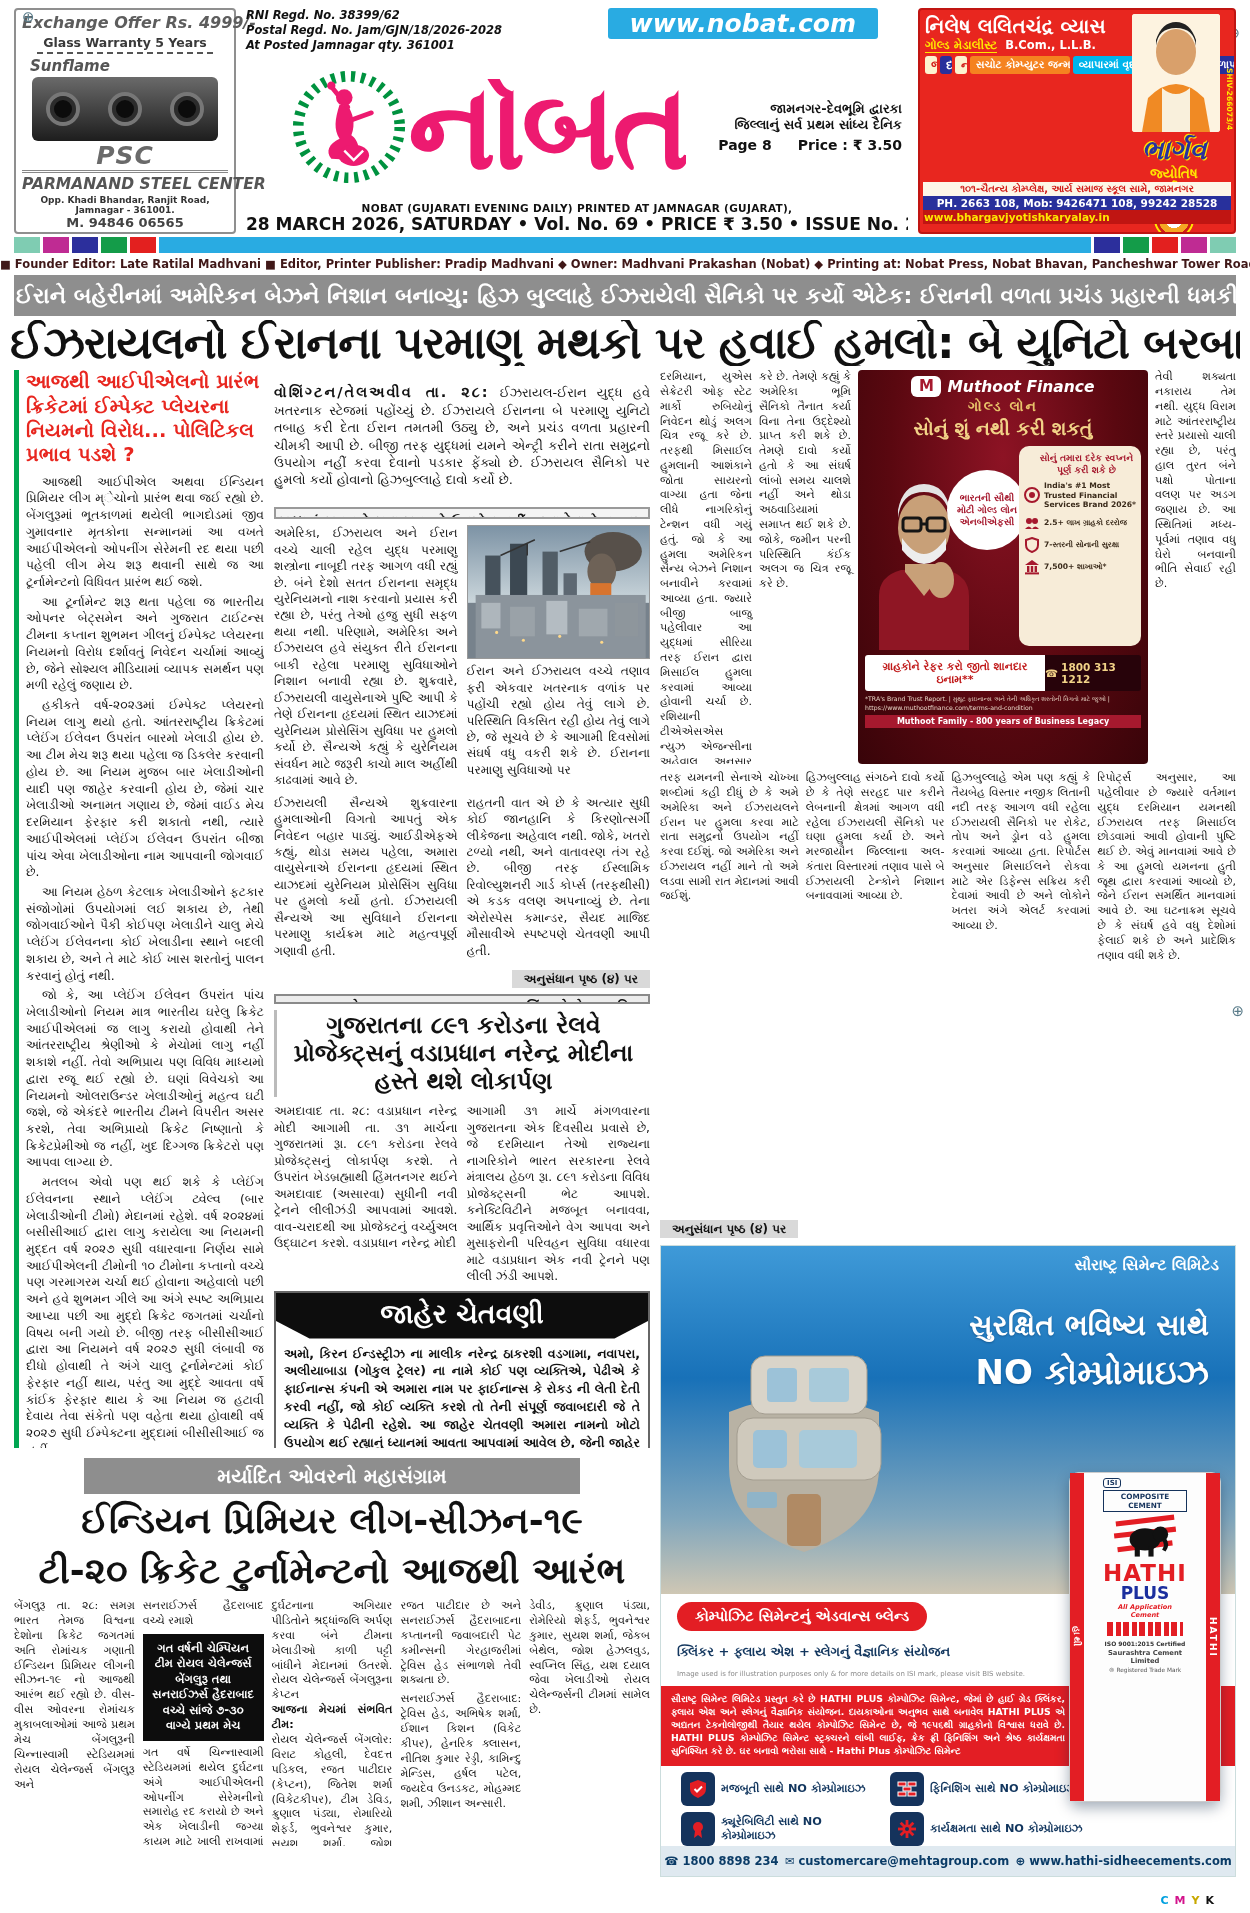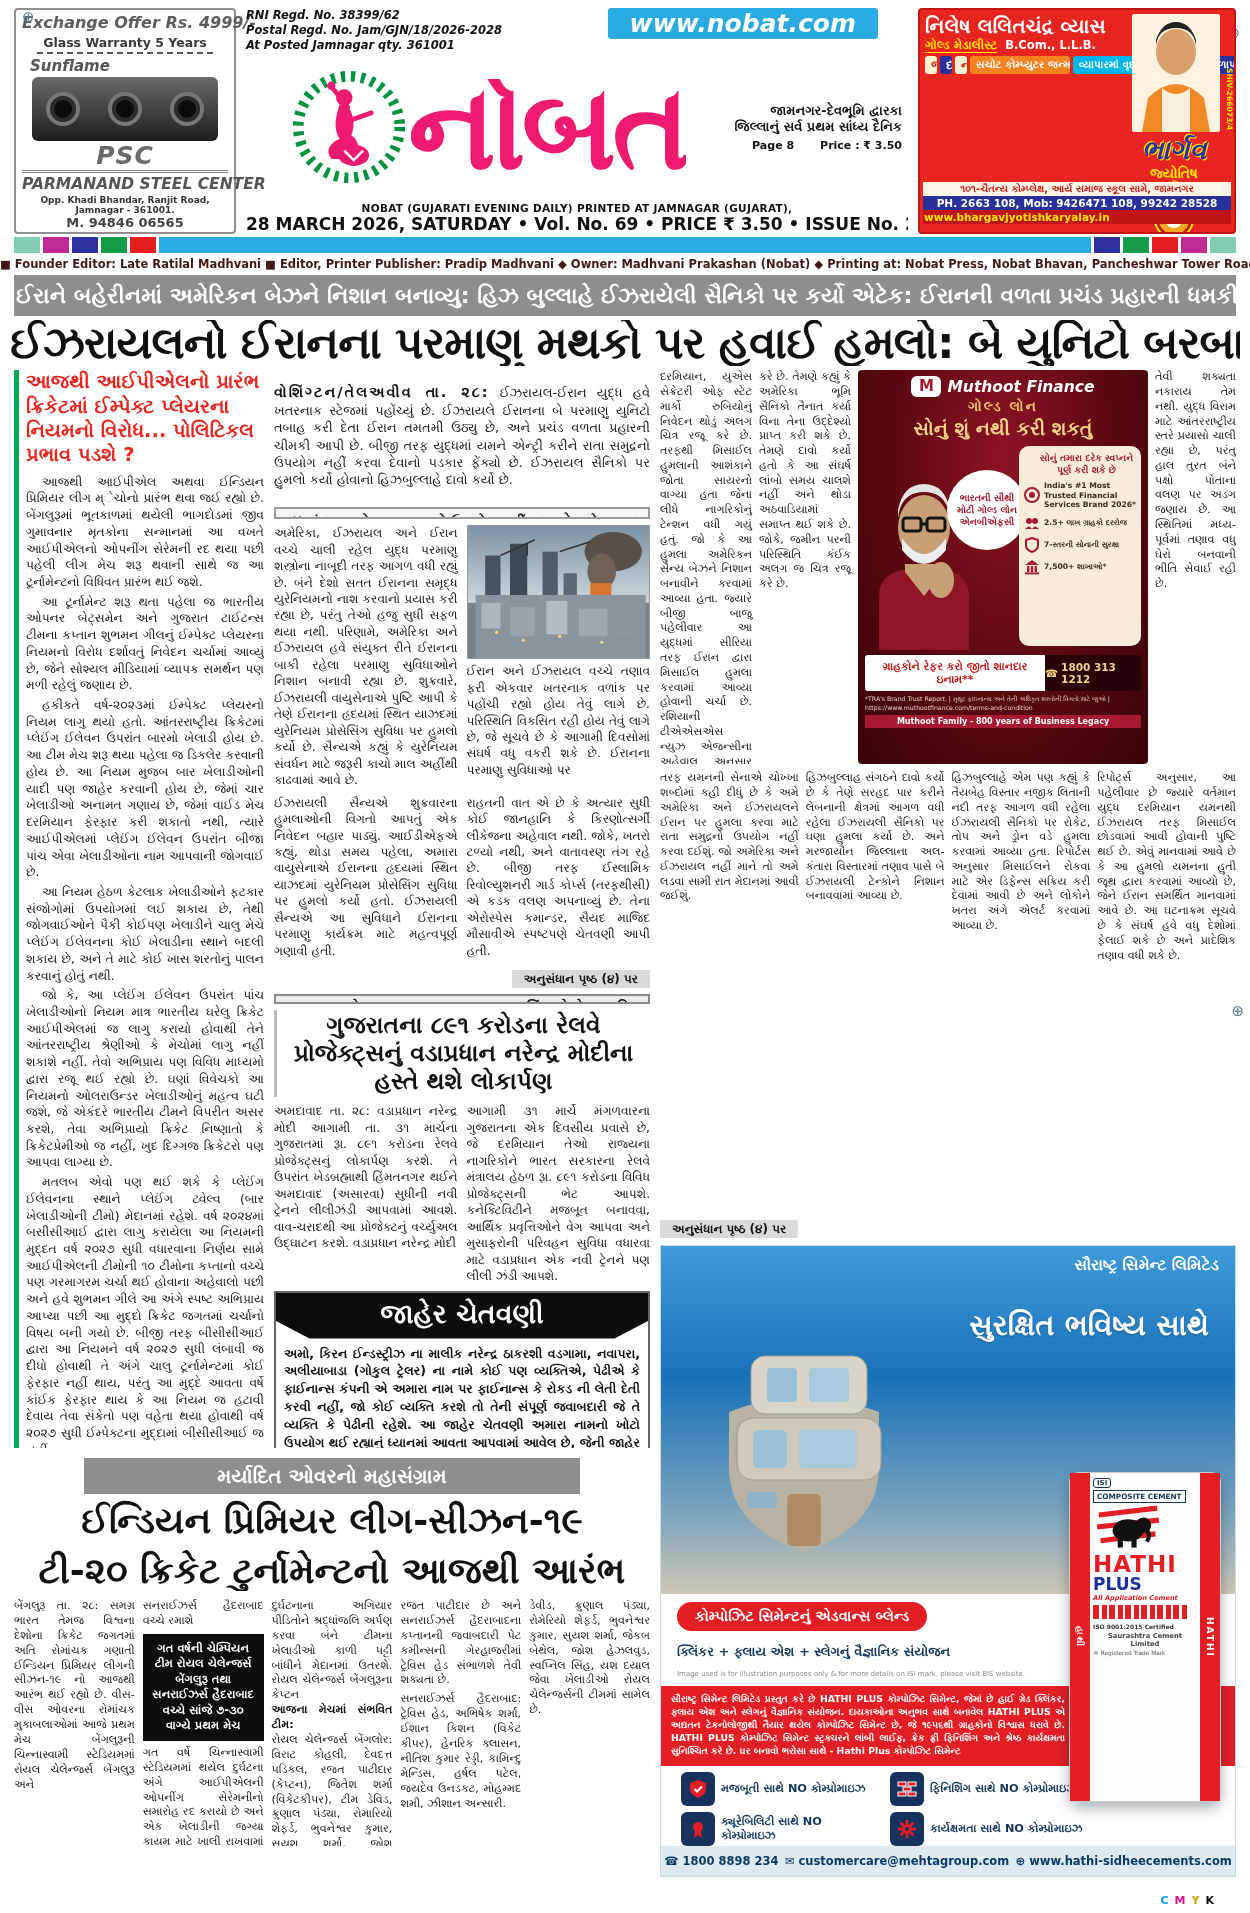--- a/index.html
+++ b/index.html
@@ -30,21 +30,21 @@
 
   .mast-center{flex:1;display:flex;flex-direction:column;min-width:0;}
   .mc-top{display:flex;justify-content:space-between;align-items:flex-start;}
   .reg-lines{font-size:11.5px;font-weight:700;font-style:italic;line-height:1.3;}
   .web-box{background:var(--cyan);color:#fff;font-weight:800;font-style:italic;font-size:25px;padding:1px 22px;border-radius:3px;margin-right:30px;}
   .mc-mid{display:flex;align-items:center;flex:1;min-height:0;}
   .logo-wrap{width:118px;height:118px;flex:none;margin-left:44px;}
   .nobat-title{font-size:118px;font-weight:800;color:var(--nobat_pink);line-height:.82;letter-spacing:-4px;white-space:nowrap;overflow:hidden;max-width:470px;}
   .mc-right{margin-left:auto;text-align:right;font-weight:800;padding-right:6px;flex:none;}
   .mc-right .reg1,.mc-right .reg2{font-size:13px;}
-  .mc-pp{display:flex;gap:26px;justify-content:flex-end;margin-top:4px;font-size:11px;}
+  .mc-pp{display:flex;gap:26px;justify-content:flex-end;margin-top:4px;font-size:14px;}
   .printline{font-size:10.5px;text-align:center;font-weight:700;letter-spacing:.3px;}
   .dateline{font-size:17px;font-weight:800;text-align:center;white-space:nowrap;overflow:hidden;}
 
   .ad-jyotish{width:318px;background:#e8261f;border:2px solid #c01512;border-radius:4px;padding:4px 14px 0 5px;position:relative;color:#fff;overflow:hidden;}
   .jy-name{font-size:20px;font-weight:800;color:#fff;white-space:nowrap;}
   .jy-sub{display:flex;gap:8px;align-items:baseline;}
   .jy-medal{color:#ffe600;font-size:12px;font-weight:800;border-bottom:1px solid #ffe600;}
   .jy-deg{color:#fff;font-size:11.5px;font-weight:800;}
   .jy-left{width:200px;display:flex;flex-direction:row;gap:3px;margin-top:3px;}
   .jy-box{border-radius:3px;padding:2px 6px;font-size:12px;font-weight:800;white-space:nowrap;overflow:hidden;}
@@ -148,21 +148,21 @@
   .ha-disc{position:absolute;left:16px;top:424px;color:#8a8a8a;font-size:7px;}
   .ha-redband{position:absolute;left:0;right:0;top:440px;height:80px;background:var(--hathi_red);color:#fff;font-size:9.3px;line-height:1.4;padding:6px 170px 6px 10px;text-align:justify;font-weight:600;}
   .ha-feats{position:absolute;left:20px;top:526px;width:408px;display:grid;grid-template-columns:1fr 1fr;gap:6px 10px;}
   .ha-feat{display:flex;align-items:center;gap:6px;font-size:11.3px;font-weight:800;color:#12365e;line-height:1.25;}
   .ha-fic{width:34px;height:34px;flex:none;background:#15335c;border-radius:6px;display:flex;align-items:center;justify-content:center;}
   .ha-strip{position:absolute;left:0;right:0;bottom:0;height:30px;background:#dfe9f0;display:flex;align-items:center;justify-content:space-around;font-size:11.5px;font-weight:800;color:#0a3b66;}
   .ha-strip span{display:flex;align-items:center;gap:4px;}
   .ha-bag{position:absolute;right:14px;top:226px;width:152px;height:330px;background:#fdfdfd;border-radius:10px;border:1px solid #ccc;box-shadow:0 6px 14px rgba(0,30,60,.35);display:flex;z-index:3;}
   .bag-band{width:20px;background:var(--hathi_red);color:#fff;display:flex;align-items:center;justify-content:center;}
   .bag-band span{writing-mode:vertical-rl;font-size:9px;font-weight:800;letter-spacing:2px;}
-  .bag-mid{flex:1;padding:5px 3px;text-align:center;display:flex;flex-direction:column;align-items:flex-start;}
+  .bag-mid{flex:1;padding:5px 19px;text-align:center;display:flex;flex-direction:column;align-items:center;}
   .bag-isi{font-size:7px;font-weight:800;border:1px solid #15335c;color:#15335c;border-radius:3px;padding:0 3px;align-self:flex-start;}
   .bag-type{font-size:7.3px;font-weight:800;color:#15335c;border:1px solid #15335c;padding:1px 3px;margin-top:2px;}
   .bag-hathi{color:var(--hathi_red);font-size:23px;font-weight:800;letter-spacing:1px;line-height:1;margin-top:2px;}
   .bag-plus{color:#1b2f9e;font-size:17px;font-weight:800;line-height:1;}
   .bag-sub{color:var(--hathi_red);font-size:6.6px;font-weight:800;font-style:italic;margin-top:1px;}
   .bag-city{width:90%;height:14px;margin-top:3px;background:repeating-linear-gradient(90deg,var(--hathi_red) 0 6px,#fff 6px 9px,var(--hathi_red) 9px 14px,#fff 14px 16px);}
   .bag-iso{font-size:6px;font-weight:800;color:#333;margin-top:4px;}
   .bag-mfr{font-size:6.8px;font-weight:800;color:#444;margin-top:2px;}
   .bag-rtm{font-size:5.8px;color:#555;margin-top:2px;}
 </style>
@@ -475,20 +475,21 @@
         <div class="ncol">હિઝબુલ્લાહ સંગઠને દાવો કર્યો છે કે તેણે સરહદ પાર કરીને લેબનાની ક્ષેત્રમાં આગળ વધી રહેલા ઈઝરાયલી સૈનિકો પર ઘણા હુમલા કર્યા છે. અને મરજાયૌન જિલ્લાના અલ-કંતારા વિસ્તારમાં તણાવ પાસે બે ઈઝરાયલી ટેન્કોને નિશાન બનાવવામાં આવ્યા છે.</div>
         <div class="ncol">હિઝબુલ્લાહે એમ પણ કહ્યું કે તૈયબેહ વિસ્તાર નજીક લિતાની નદી તરફ આગળ વધી રહેલા ઈઝરાયલી સૈનિકો પર રોકેટ, તોપ અને ડ્રોન વડે હુમલા કરવામાં આવ્યા હતા. રિપોર્ટસ અનુસાર મિસાઈલને રોકવા માટે એર ડિફેન્સ સક્રિય કરી દેવામાં આવી છે અને લોકોને ખતરા અંગે એલર્ટ કરવામાં આવ્યા છે.</div>
         <div class="ncol">રિપોર્ટ્સ અનુસાર, આ પહેલીવાર છે જ્યારે વર્તમાન યુદ્ધ દરમિયાન યમનથી ઈઝરાયલ તરફ મિસાઈલ છોડવામાં આવી હોવાની પુષ્ટિ થઈ છે. એવું માનવામાં આવે છે કે આ હુમલો યમનના હુતી જૂથ દ્વારા કરવામાં આવ્યો છે, જેને ઈરાન સમર્થિત માનવામાં આવે છે. આ ઘટનાક્રમ સૂચવે છે કે સંઘર્ષ હવે વધુ દેશોમાં ફેલાઈ શકે છે અને પ્રાદેશિક તણાવ વધી શકે છે.</div>
       </div>
       <div class="rt-cont"><span class="cont-box">અનુસંધાન પૃષ્ઠ (૪) પર</span></div>
 
       <section class="hathi">
         <div class="ha-blue"></div>
         <div class="ha-company">સૌરાષ્ટ્ર સિમેન્ટ લિમિટેડ</div>
         <div class="ha-h1">સુરક્ષિત ભવિષ્ય સાથે</div>
+        <div class="ha-h2">NO કોમ્પ્રોમાઇઝ</div>
 
         <svg class="ha-house" width="230" height="215" viewBox="0 0 230 215">
           <path d="M40 70 Q115 40 190 70 L190 125 Q190 185 115 210 Q40 185 40 125 Z" fill="#b8b2a4"></path>
           <rect x="62" y="14" width="116" height="58" rx="14" fill="#d9d4c9" stroke="#a39d90"></rect>
           <rect x="78" y="26" width="30" height="34" rx="4" fill="#9cc2d8"></rect>
           <rect x="120" y="26" width="40" height="34" rx="4" fill="#a8cada"></rect>
           <rect x="48" y="76" width="144" height="62" rx="16" fill="#cfc9bc" stroke="#a39d90"></rect>
           <rect x="64" y="88" width="34" height="38" rx="5" fill="#9cc2d8"></rect>
           <rect x="110" y="88" width="58" height="38" rx="5" fill="#a8cada"></rect>
           <rect x="98" y="152" width="34" height="52" rx="5" fill="#b08a64"></rect>

